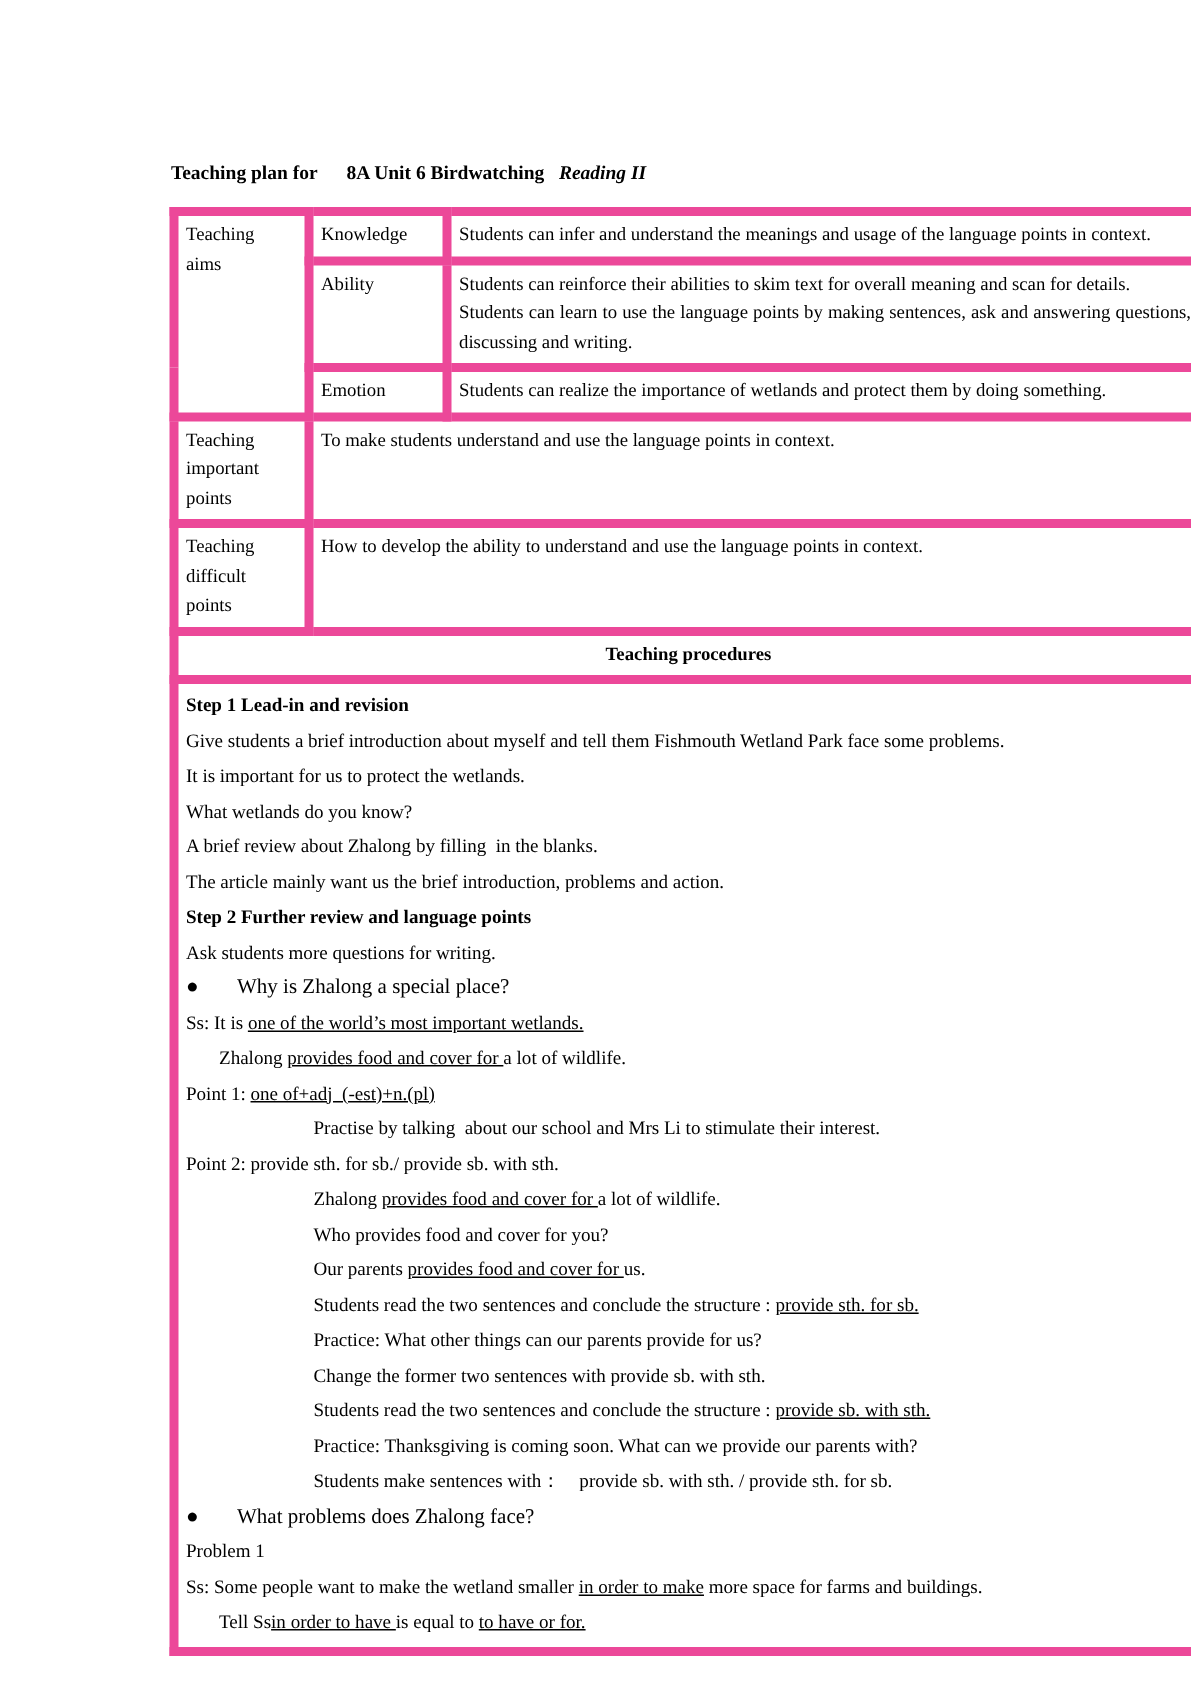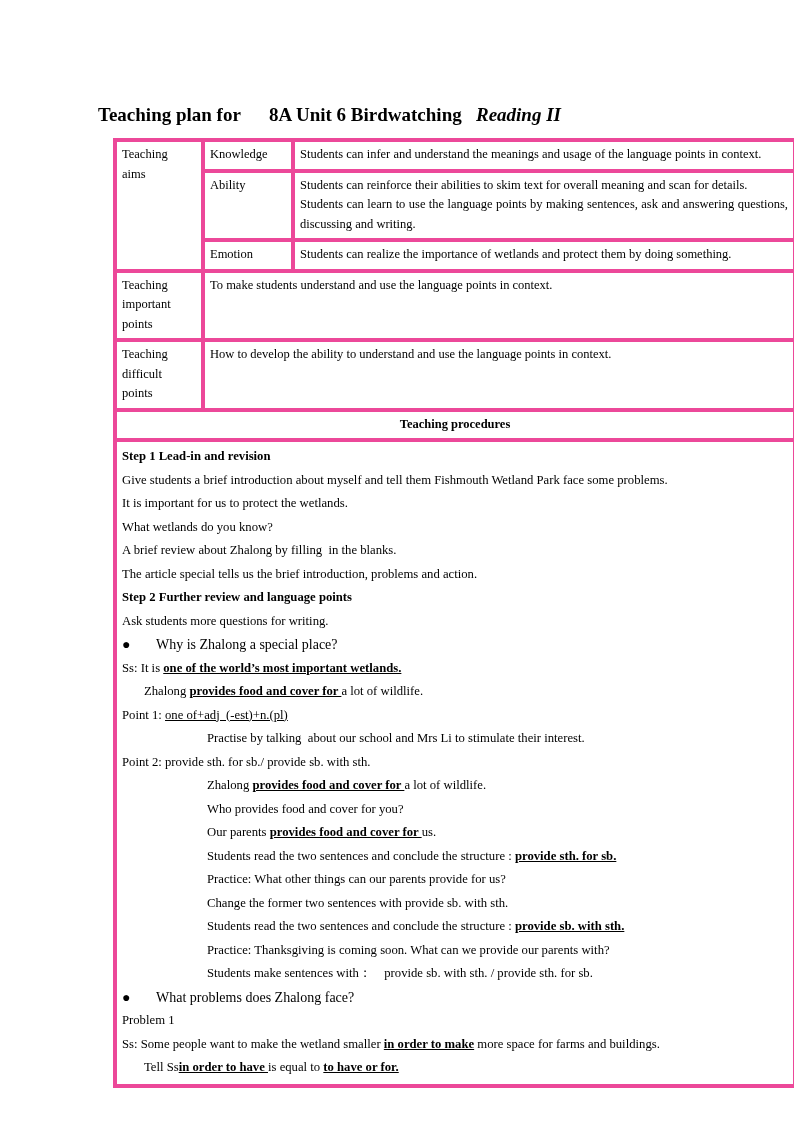--- a/index.html
+++ b/index.html
@@ -16,42 +16,42 @@
     overflow: hidden;
   }
   .page {
     position: absolute;
     left: 0; top: 0;
     width: 794px;
     height: 1123px;
   }
   .doc-title {
     position: absolute;
-    left: 98px;
+    left: 114px;
     top: 104px;
     width: 644px;
-    font-size: 19px;
+    font-size: 13px;
     font-weight: bold;
     white-space: pre;
     line-height: 22px;
   }
   .doc-title .t-italic {
     font-style: italic;
     font-weight: bold;
   }
   table.main {
     position: absolute;
     left: 113px;
     top: 138px;
     width: 644px;
     border-collapse: collapse;
     table-layout: fixed;
   }
   table.main td {
-    border: 4px solid #ec4899;
+    border: 6px solid #ec4899;
     vertical-align: top;
     padding: 3px 5px 4px 5px;
     font-size: 12.5px;
     line-height: 19.5px;
   }
   td.c1 { width: 74px; }
   td.c2 { width: 76px; margin-top: 38px; }
   td.c3 { width: 488px; text-align: justify; }
   td.aims-label {
     vertical-align: middle;
@@ -75,21 +75,21 @@
   td.procedures-body {
     border-top: none;
     padding: 0px 5px 6px 5px;
   }
   .line {
     font-size: 12.7px;
     line-height: 23.5px;
     white-space: pre-wrap;
   }
   .line.b { font-weight: bold; }
-  .u { text-decoration: underline; font-weight: bold; }
+  .u { text-decoration: underline; }
   .bu { font-weight: normal; text-decoration: underline; }
   .ind1 { padding-left: 22px; display: block; }
   .ind2 { padding-left: 85px; display: block; }
   .bullet-line {
     display: block;
     font-size: 14px;
     line-height: 23.5px;
   }
   .bullet-dot {
     display: inline-block;
@@ -138,21 +138,21 @@
         <td class="procedures-head" colspan="3">Teaching procedures</td>
       </tr>
       <tr>
         <td class="procedures-body" colspan="3">
 
           <div class="line b">Step 1 Lead-in and revision</div>
           <div class="line">Give students a brief introduction about myself and tell them Fishmouth Wetland Park face some problems.</div>
           <div class="line">It is important for us to protect the wetlands.</div>
           <div class="line">What wetlands do you know?</div>
           <div class="line">A brief review about Zhalong by filling  in the blanks.</div>
-          <div class="line">The article special tells us the brief introduction, problems and action.</div>
+          <div class="line">The article mainly want us the brief introduction, problems and action.</div>
 
           <div class="line b">Step 2 Further review and language points</div>
           <div class="line">Ask students more questions for writing.</div>
 
           <div class="bullet-line"><span class="bullet-dot">●</span><span>Why is Zhalong a special place?</span></div>
 
           <div class="line"><span>Ss: It is </span><span class="u">one of the world’s most important wetlands.</span></div>
 
           <div class="line ind1"><span>Zhalong </span><span class="u">provides food and cover for </span><span>a lot of wildlife.</span></div>
 

